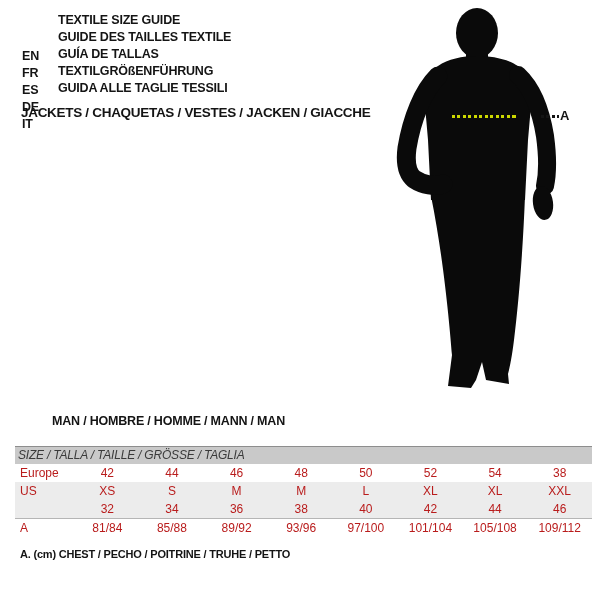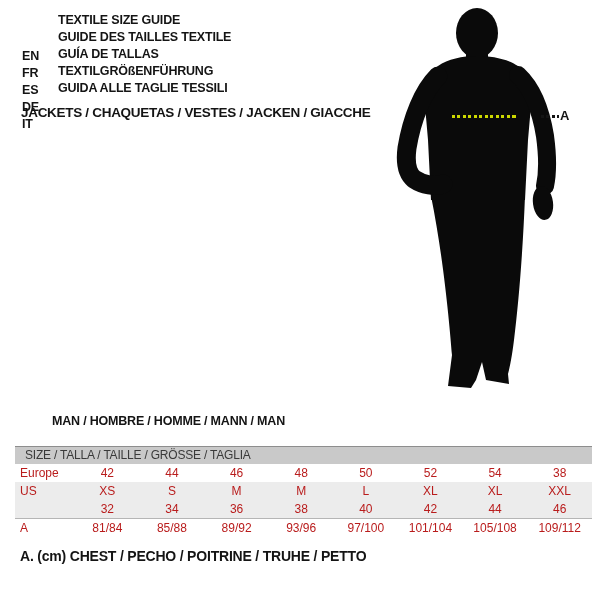--- a/index.html
+++ b/index.html
@@ -18,27 +18,27 @@
   .fig-svg *{fill:var(--sil,#0a0a0a);}
   .fig-svg .armline{fill:none;stroke:var(--sil,#0a0a0a);}
   .dash{position:absolute;height:3px;background:repeating-linear-gradient(90deg,var(--c,#000) 0 3px,transparent 3px 5.5px);}
   .dash-chest{left:452px;top:115px;width:66px;}
   .dash-outer{left:541px;top:115px;width:18px;}
   .a-label{position:absolute;left:560px;top:108px;font-size:13px;font-weight:bold;}
   
   .section-title{position:absolute;left:20px;top:414px;font-size:12.5px;font-weight:bold;letter-spacing:-0.2px;margin-left:32px;}
   .size-table{position:absolute;left:15px;top:446px;width:577px;}
   .thead{height:17px;line-height:17px;background:var(--bg,#c9c9c9);border-top:1px solid #8d8d8d;
-         padding-left:10px;font-size:12px;color:#3a3a3a;letter-spacing:-0.2px;}
+         padding-left:3px;font-size:12px;color:#3a3a3a;letter-spacing:-0.2px;font-style:italic;}
   .trow{display:grid;grid-template-columns:60px repeat(8,1fr);height:18px;align-items:center;font-size:12px;color:#b91c1c;}
   .trow .lbl{padding-left:5px;text-align:left;}
   .trow .val{text-align:center;}
   .trow.shade{background:var(--bg,#ececec);}
   .trow.topline{border-top:1px solid #b5b5b5;}
-  .footnote{position:absolute;left:20px;top:548px;font-size:14px;font-weight:bold;letter-spacing:-0.2px;}
+  .footnote{position:absolute;left:20px;top:548px;font-size:11px;font-weight:bold;letter-spacing:-0.2px;}
 </style>
 </head>
 <body>
 
 <div id="canvas">
 
   <div class="langs">
     <div class="lang-row">
       <span class="lang-code">EN</span>
       <span>TEXTILE SIZE GUIDE</span>

